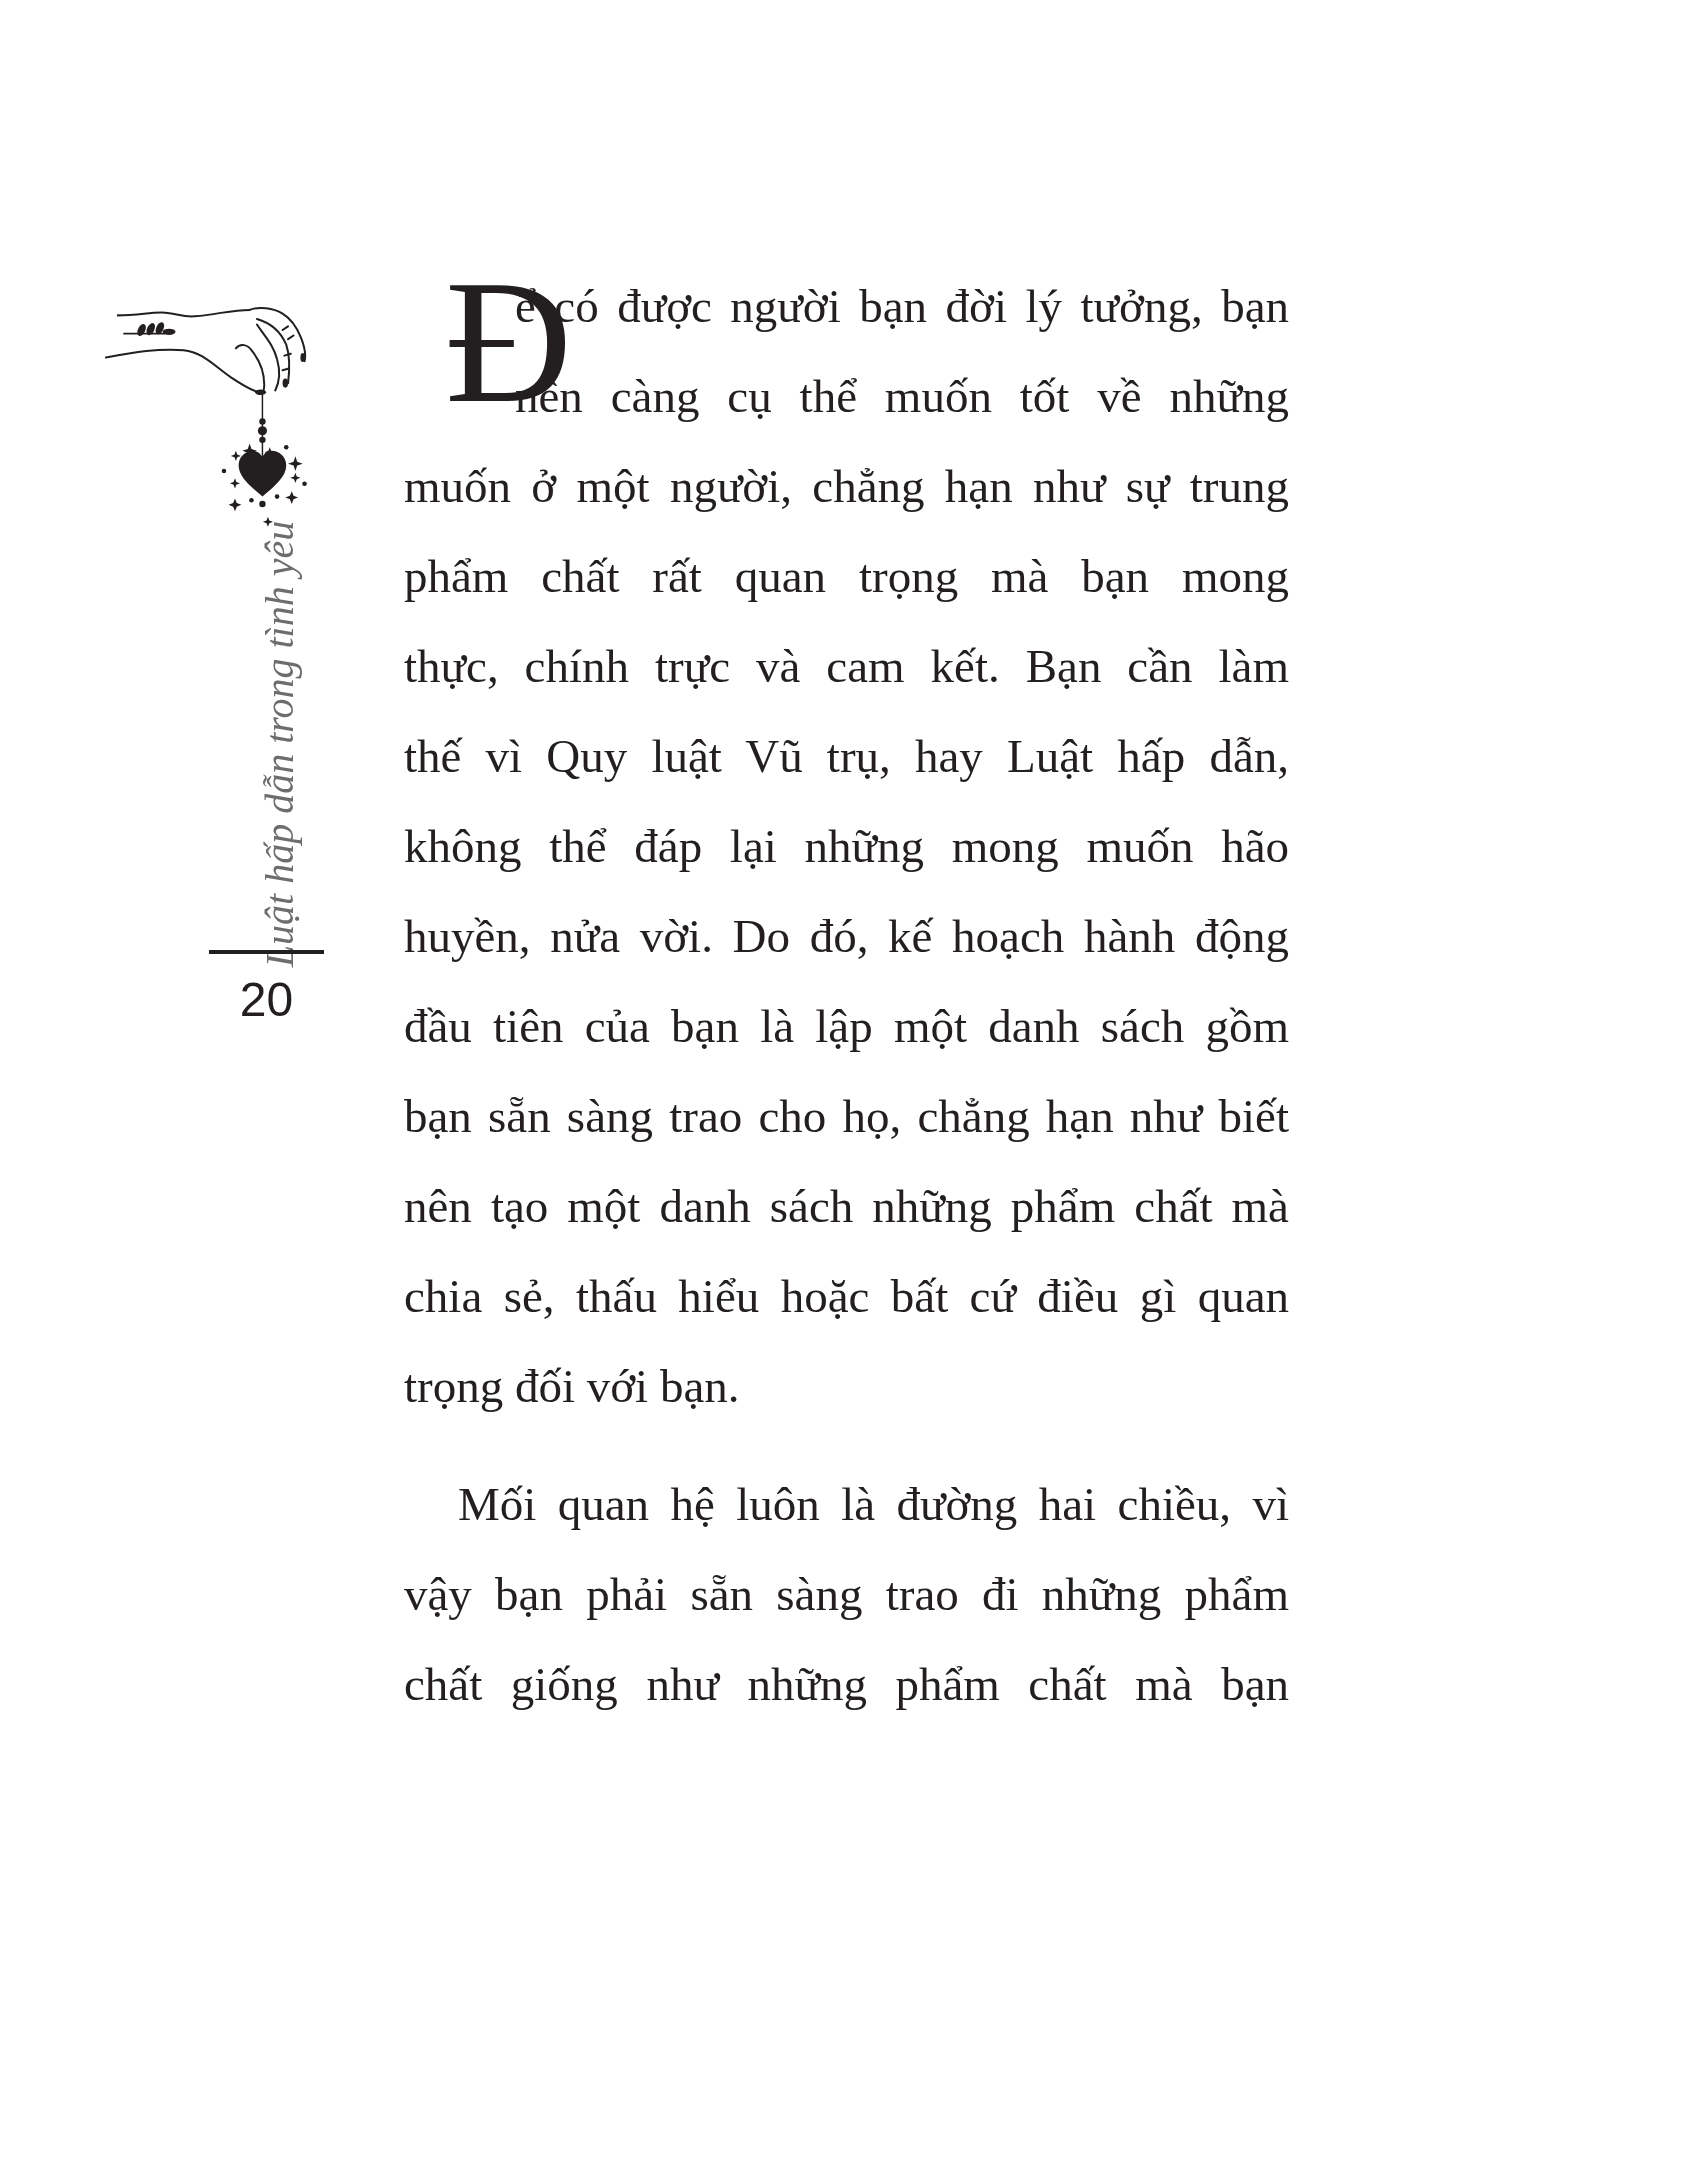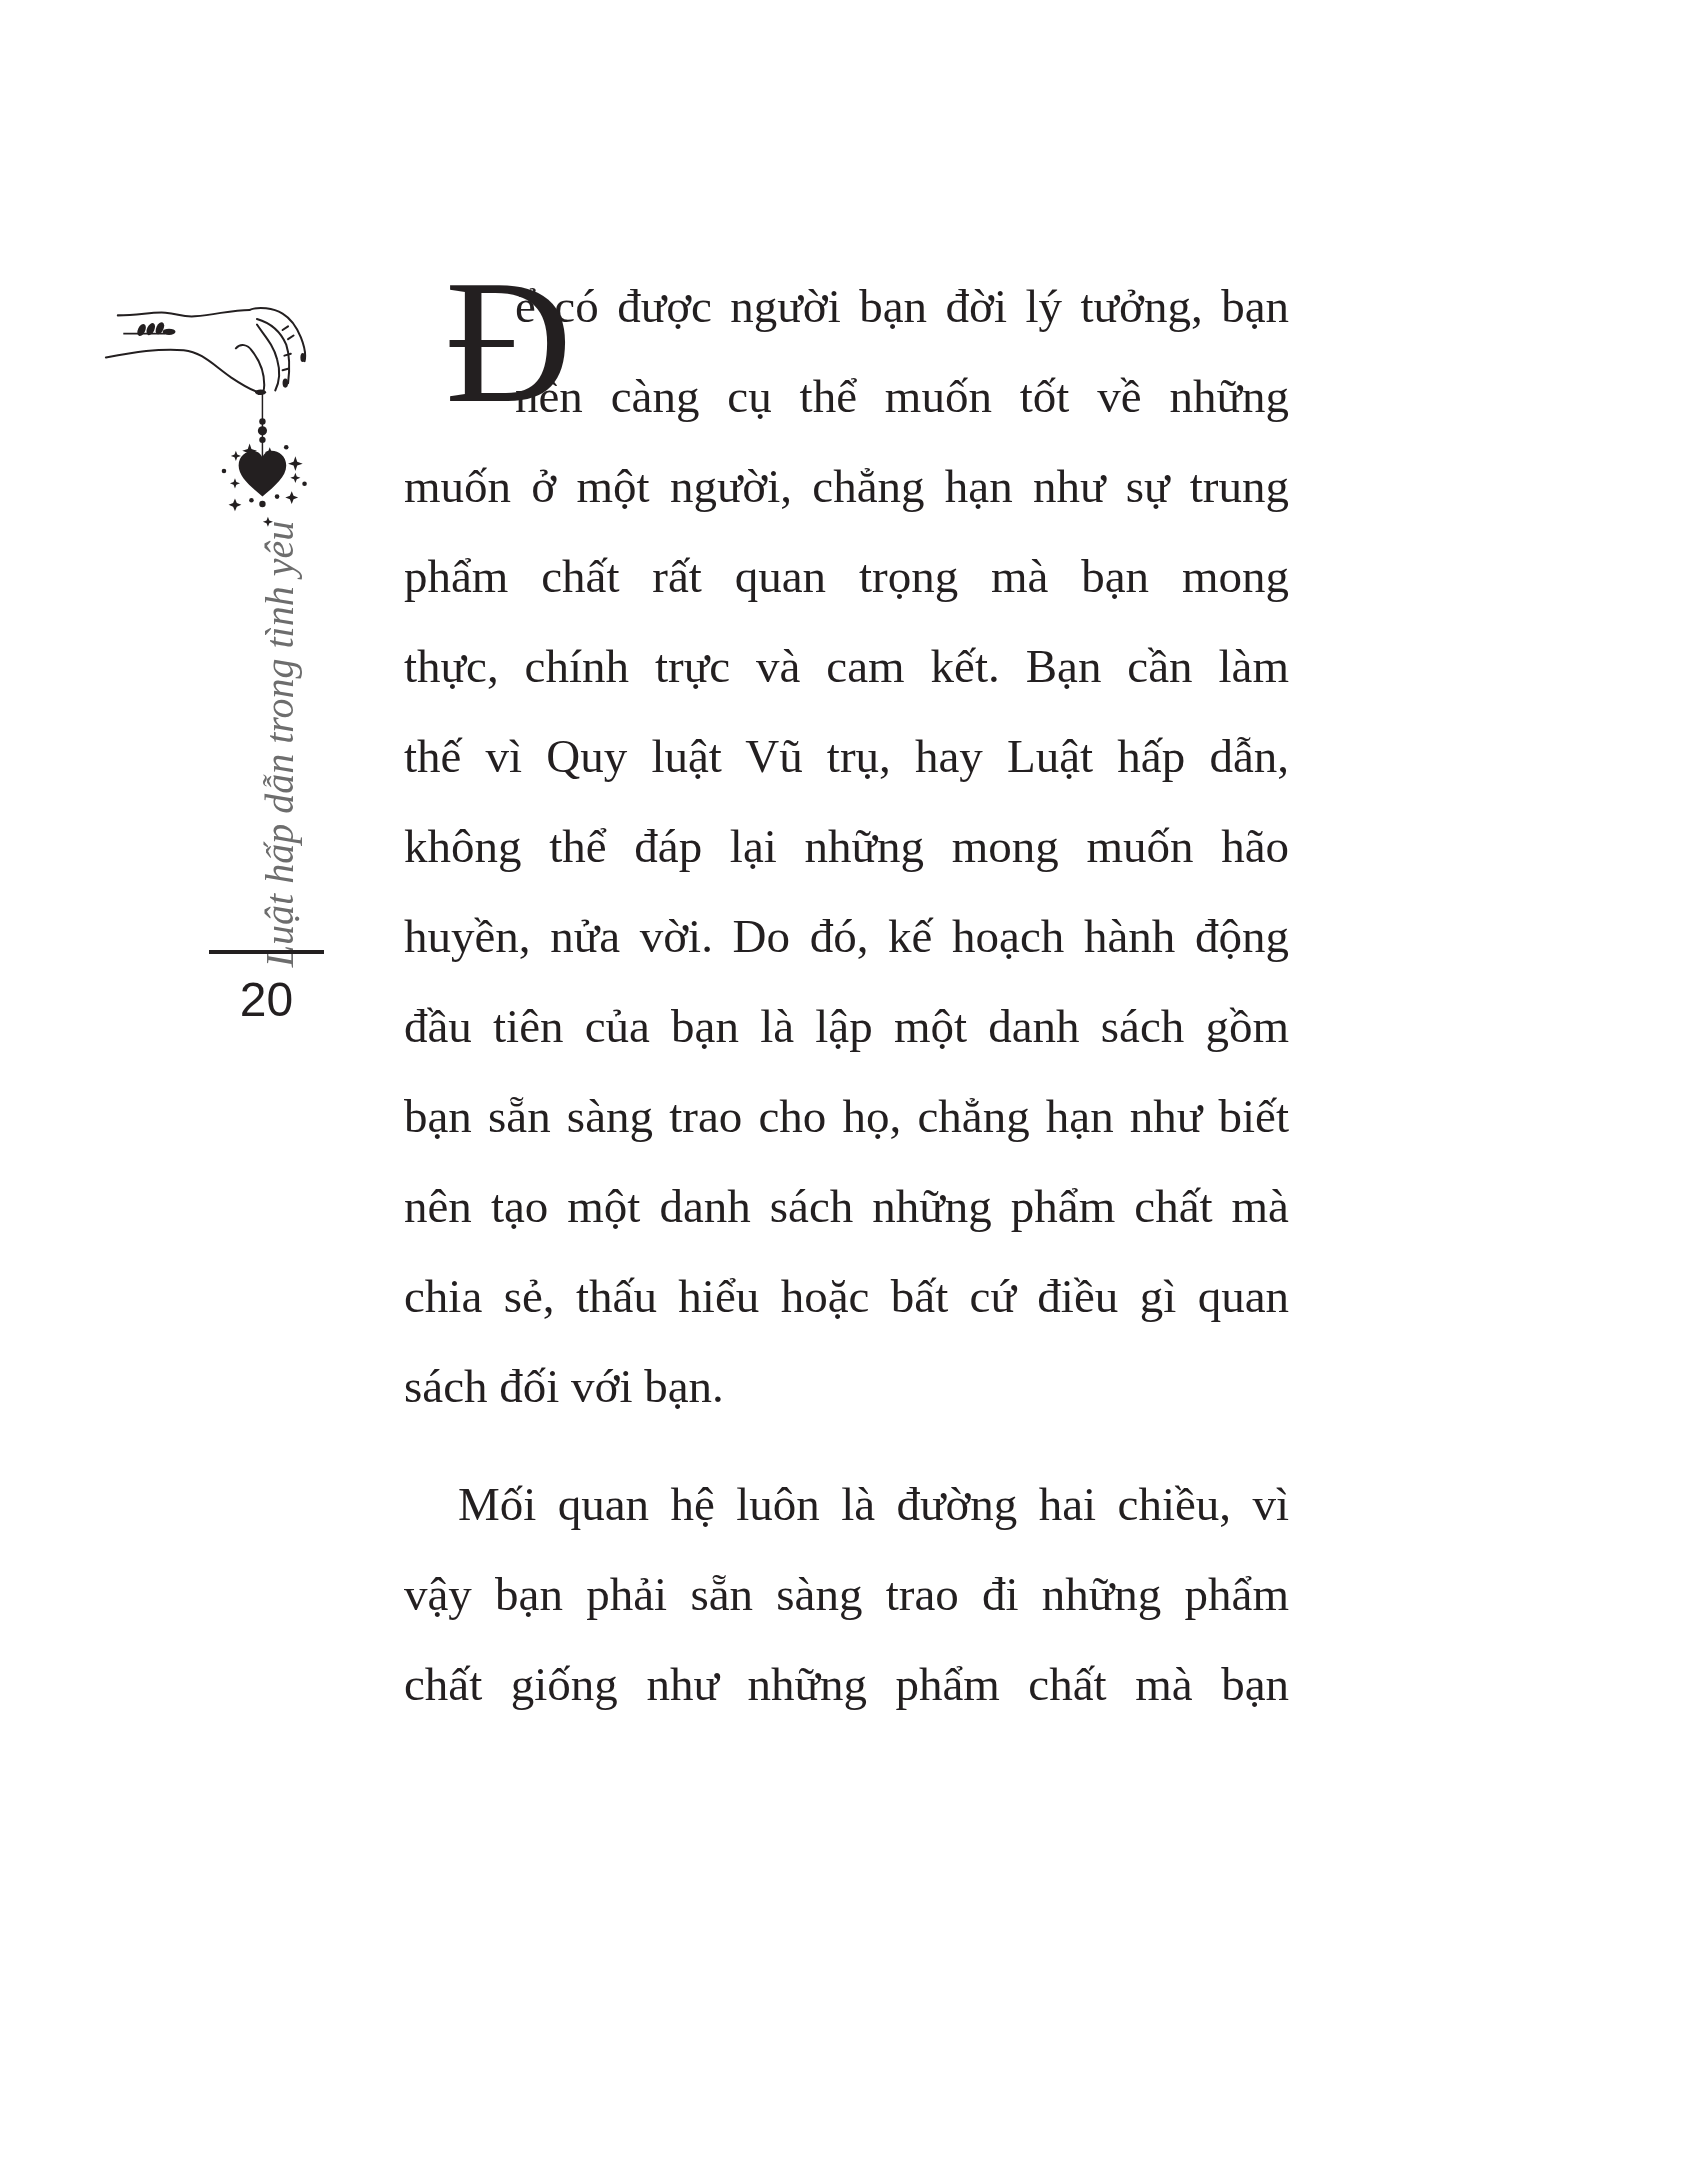--- a/index.html
+++ b/index.html
@@ -191,21 +191,21 @@
       <span class="line">muốn ở một người, chẳng hạn như sự trung</span>
       <span class="line">phẩm chất rất quan trọng mà bạn mong</span>
       <span class="line">thực, chính trực và cam kết. Bạn cần làm</span>
       <span class="line">thế vì Quy luật Vũ trụ, hay Luật hấp dẫn,</span>
       <span class="line">không thể đáp lại những mong muốn hão</span>
       <span class="line">huyền, nửa vời. Do đó, kế hoạch hành động</span>
       <span class="line">đầu tiên của bạn là lập một danh sách gồm</span>
       <span class="line">bạn sẵn sàng trao cho họ, chẳng hạn như biết</span>
       <span class="line">nên tạo một danh sách những phẩm chất mà</span>
       <span class="line">chia sẻ, thấu hiểu hoặc bất cứ điều gì quan</span>
-      <span class="line last">sách đối với bạn.</span>
+      <span class="line last">trọng đối với bạn.</span>
     </div>
 
     <div class="para para-2">
       <span class="line first">Mối quan hệ luôn là đường hai chiều, vì</span>
       <span class="line">vậy bạn phải sẵn sàng trao đi những phẩm</span>
       <span class="line">chất giống như những phẩm chất mà bạn</span>
     </div>
   </div>
 </div>
 

